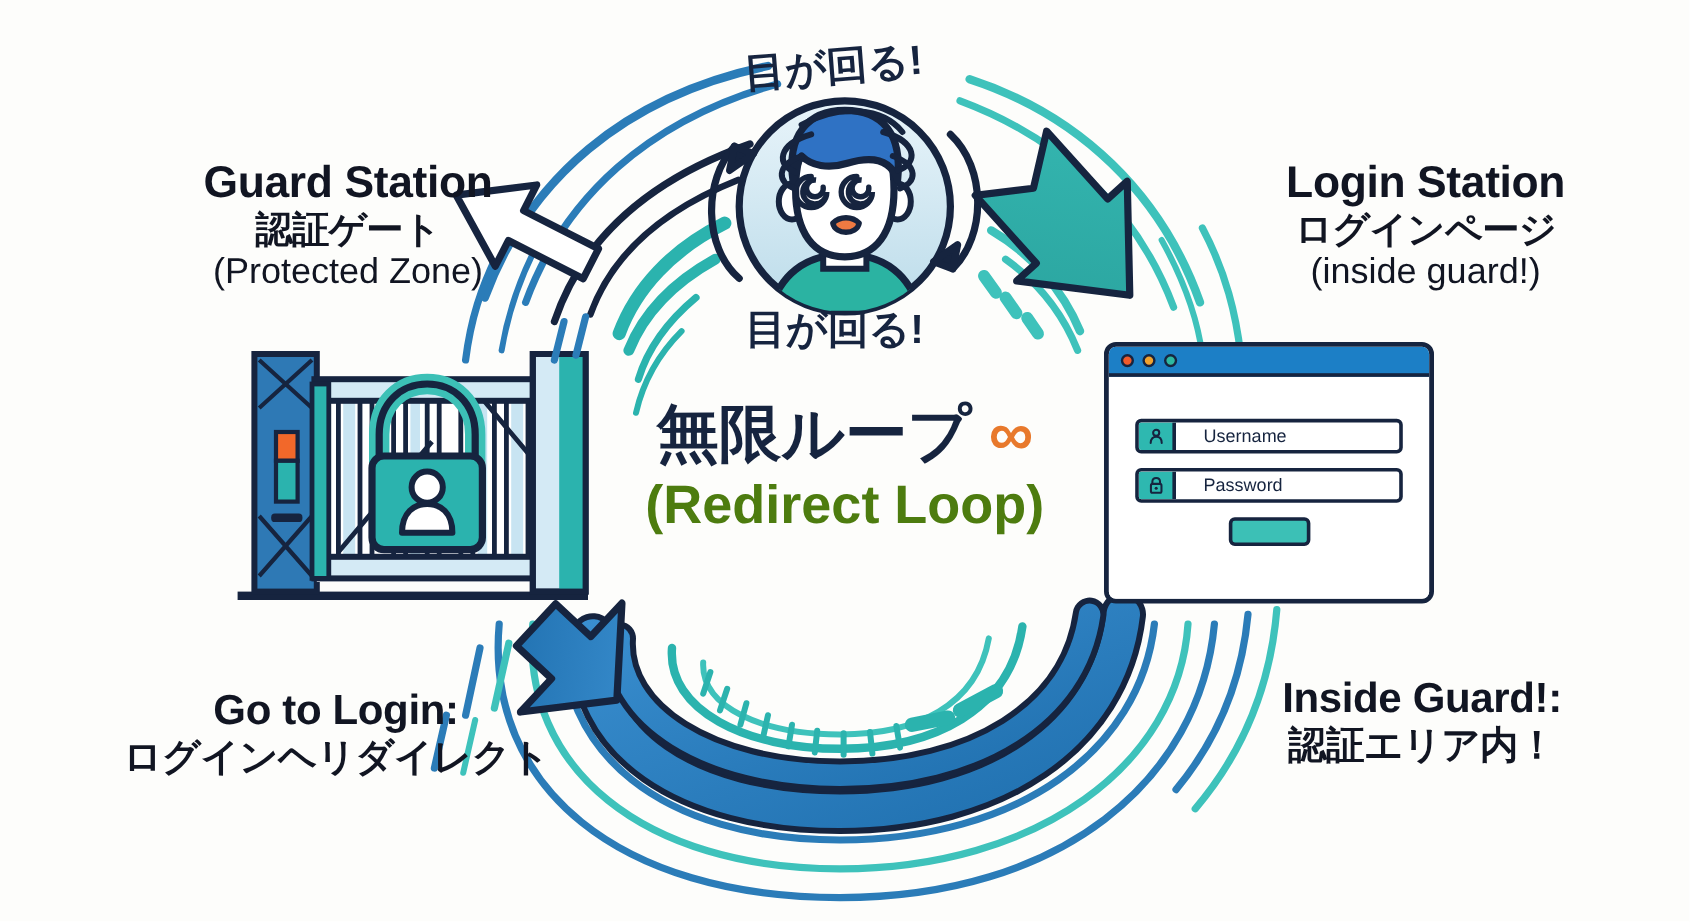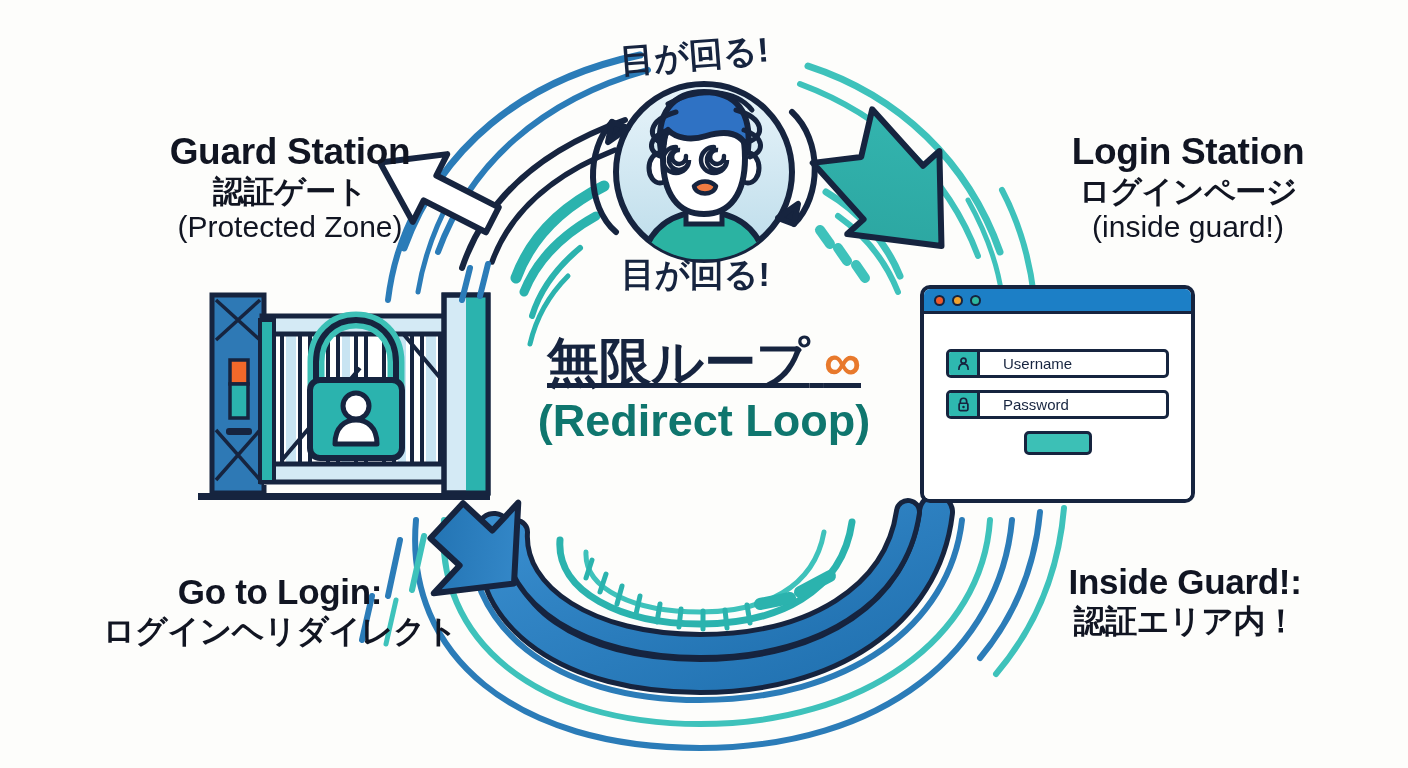--- a/index.html
+++ b/index.html
@@ -82,32 +82,31 @@
     user-select: none;
   }
   #center-caption .cc-line1 {
     display: block;
     font-size: 52px;
     font-weight: 700;
     color: #16243f;
     letter-spacing: 0px;
     line-height: 1.02;
     white-space: nowrap;
-    text-decoration: underline;
   }
   #center-caption .cc-infinity {
     color: #e8792c;
     font-size: 52px;
     font-weight: 700;
   }
   #center-caption .cc-line2 {
     display: block;
     font-size: 45px;
     font-weight: 700;
-    color: #0f766e;
+    color: #4d7c0f;
     margin-top: 6px;
     white-space: nowrap;
   }
 
   
   #browser-window {
     position: absolute;
     left: 920px;
     top: 285px;
     width: 275px;

